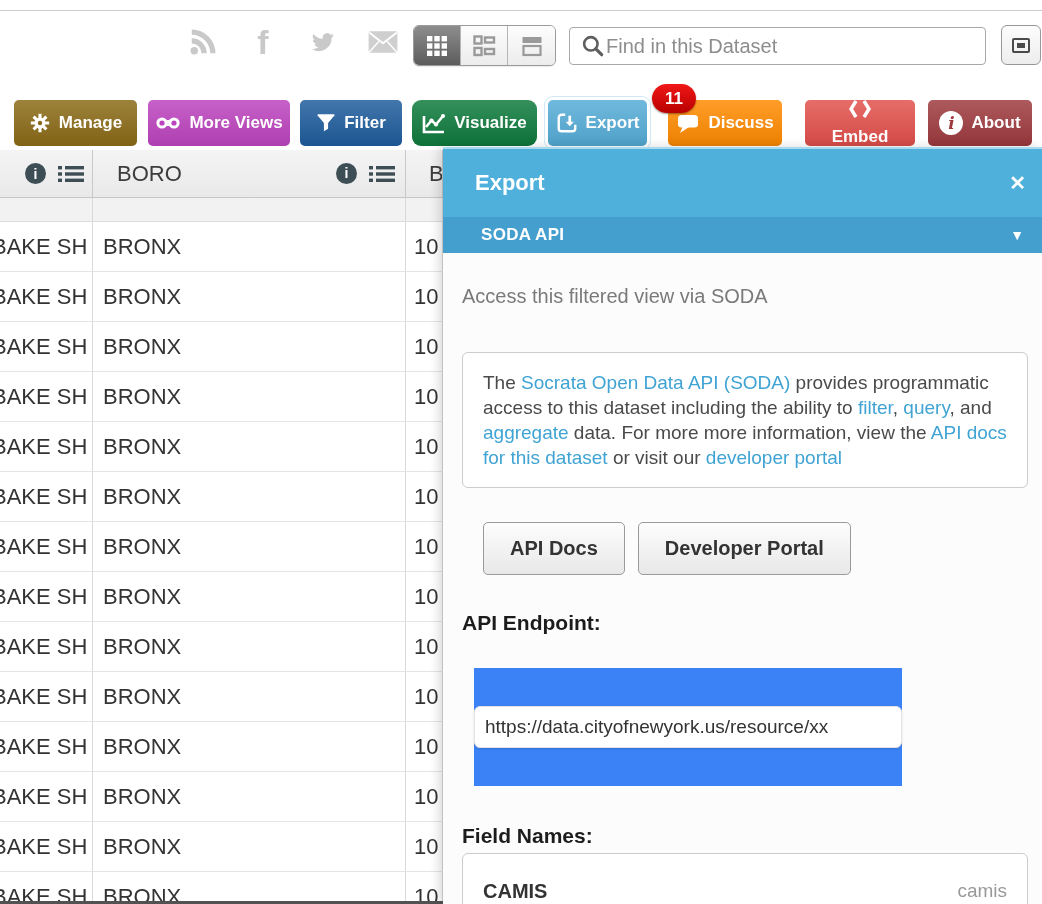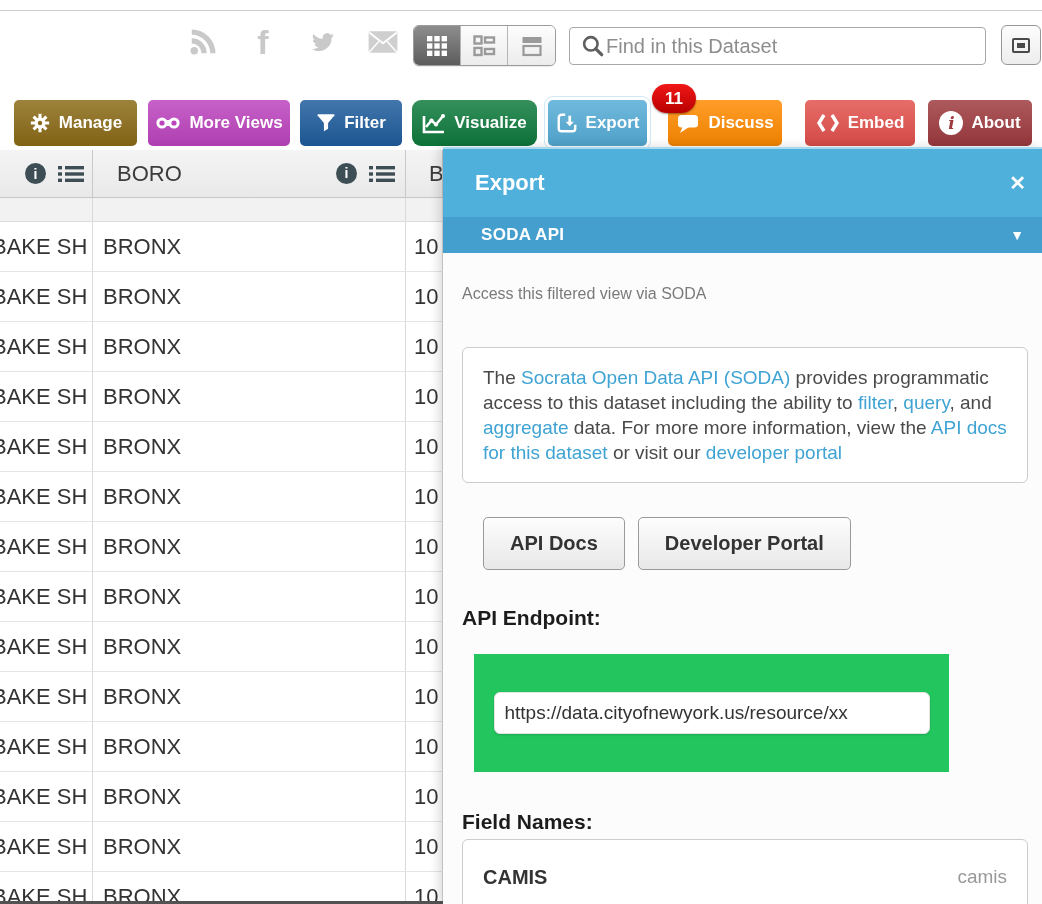--- a/index.html
+++ b/index.html
@@ -40,21 +40,21 @@
     font-family:"Liberation Sans", sans-serif; font-size:17px; font-weight:bold;
     display:flex; align-items:center; justify-content:center; gap:8px; cursor:pointer;
     background-image:linear-gradient(rgba(255,255,255,.16), rgba(0,0,0,.07)); }
   .abtn .ic { display:flex; align-items:center; justify-content:center; }
   #btn-manage { left:14px;  width:123px; }
   #btn-moreviews { left:148px; width:142px; }
   #btn-filter { left:300px; width:102px; }
   #btn-visualize { left:412px; width:125px;border-radius:9px; }
   #btn-export { left:548px; width:99px; box-shadow:0 0 0 3px #ffffff, 0 0 0 4px #cfe9f5; }
   #btn-discuss { left:668px; width:114px; }
-  #btn-embed { left:805px; width:110px; }
+  #btn-embed { left:805px; width:110px;flex-direction:column; }
   #btn-about { left:928px; width:104px; }
   .badge { position:absolute; left:-16px; top:-16px; min-width:44px; height:29px; padding:0 12px;
     background:linear-gradient(#f11717,#b80000); border-radius:15px; color:#fff;
     font-size:17px; font-weight:bold; display:flex; align-items:center; justify-content:center;
     box-shadow:0 1px 2px rgba(0,0,0,.4); }
   .about-i { width:24px; height:24px; border-radius:50%; background:#fff; color:#9e3a3e;
     font-family:"DejaVu Serif", serif; font-style:italic; font-weight:bold; font-size:17px;
     display:flex; align-items:center; justify-content:center; }
 
   
@@ -84,30 +84,30 @@
   
   .panel { position:absolute; left:443px; top:147px; width:599px; height:757px; background:#fcfcfc;
     border-top:2px solid #a9d9ee; box-shadow:-4px 0 10px rgba(0,0,0,.15); z-index:10; overflow:hidden; }
   .panel-header { height:68px; display:flex; align-items:center; padding:0 16px 0 32px; }
   .panel-title { color:#fff; font-size:22px; font-weight:bold; flex:1; }
   .panel-close { color:#fff; font-size:20px; font-weight:bold; cursor:pointer; }
   .soda-bar { height:36px; display:flex; align-items:center; padding:0 18px; }
   .soda-label { color:#fff; font-size:17px; font-weight:bold; flex:1; letter-spacing:.3px;margin-left:20px; }
   .soda-caret { color:#fff; font-size:14px; }
   .panel-body { padding:0 14px 0 19px; height:653px; overflow:hidden; }
-  .intro { margin-top:32px; font-size:16px; color:#7a7a7a; }
+  .intro { margin-top:32px; font-size:20px; color:#7a7a7a; }
   .infobox { margin-top:44px; background:#fff; border:1px solid #cccccc; border-radius:6px;
     padding:17px 20px; font-size:19px; line-height:25px; color:#4a4a4a; }
   .infobox a { text-decoration:none; cursor:pointer; }
   .pbuttons { margin-top:34px; display:flex; gap:13px;padding-left:21px; }
   .pbtn { height:53px; background:linear-gradient(#fdfdfd,#e8e8e8); border:1px solid #9a9a9a;
     border-radius:5px; font-family:"Liberation Sans", sans-serif; font-size:20px; font-weight:bold;
     color:#333; padding:0 26px; cursor:pointer; }
   .plabel { margin-top:36px; font-size:21px; font-weight:bold; color:#1c1c1c; }
-  .endpoint-box { margin-top:24px; margin-left:12px; width:475px; height:118px; background:#22c55e;
+  .endpoint-box { margin-top:33px; margin-left:12px; width:428px; height:118px; background:#3b82f6;
     display:flex; align-items:center; justify-content:center; }
   .endpoint-box input { width:436px; height:42px; background:#fff; border:1px solid #e4e4e4;
     border-radius:6px; box-shadow:0 1px 2px rgba(0,0,0,.15); font-family:"Liberation Sans", sans-serif;
     font-size:19px; color:#333; padding:0 10px; outline:none; white-space:nowrap; overflow:hidden; }
   .fieldnames-label { margin-top:38px; }
   .fieldbox { margin-top:5px; background:#fff; border:1px solid #cccccc; border-radius:6px;
     padding:26px 20px 20px 20px; display:flex; justify-content:space-between; align-items:flex-start; }
   .fieldbox .fname { font-size:20px; font-weight:bold; color:#333; }
   .fieldbox .fapi { font-size:19px; color:#999; }
 

